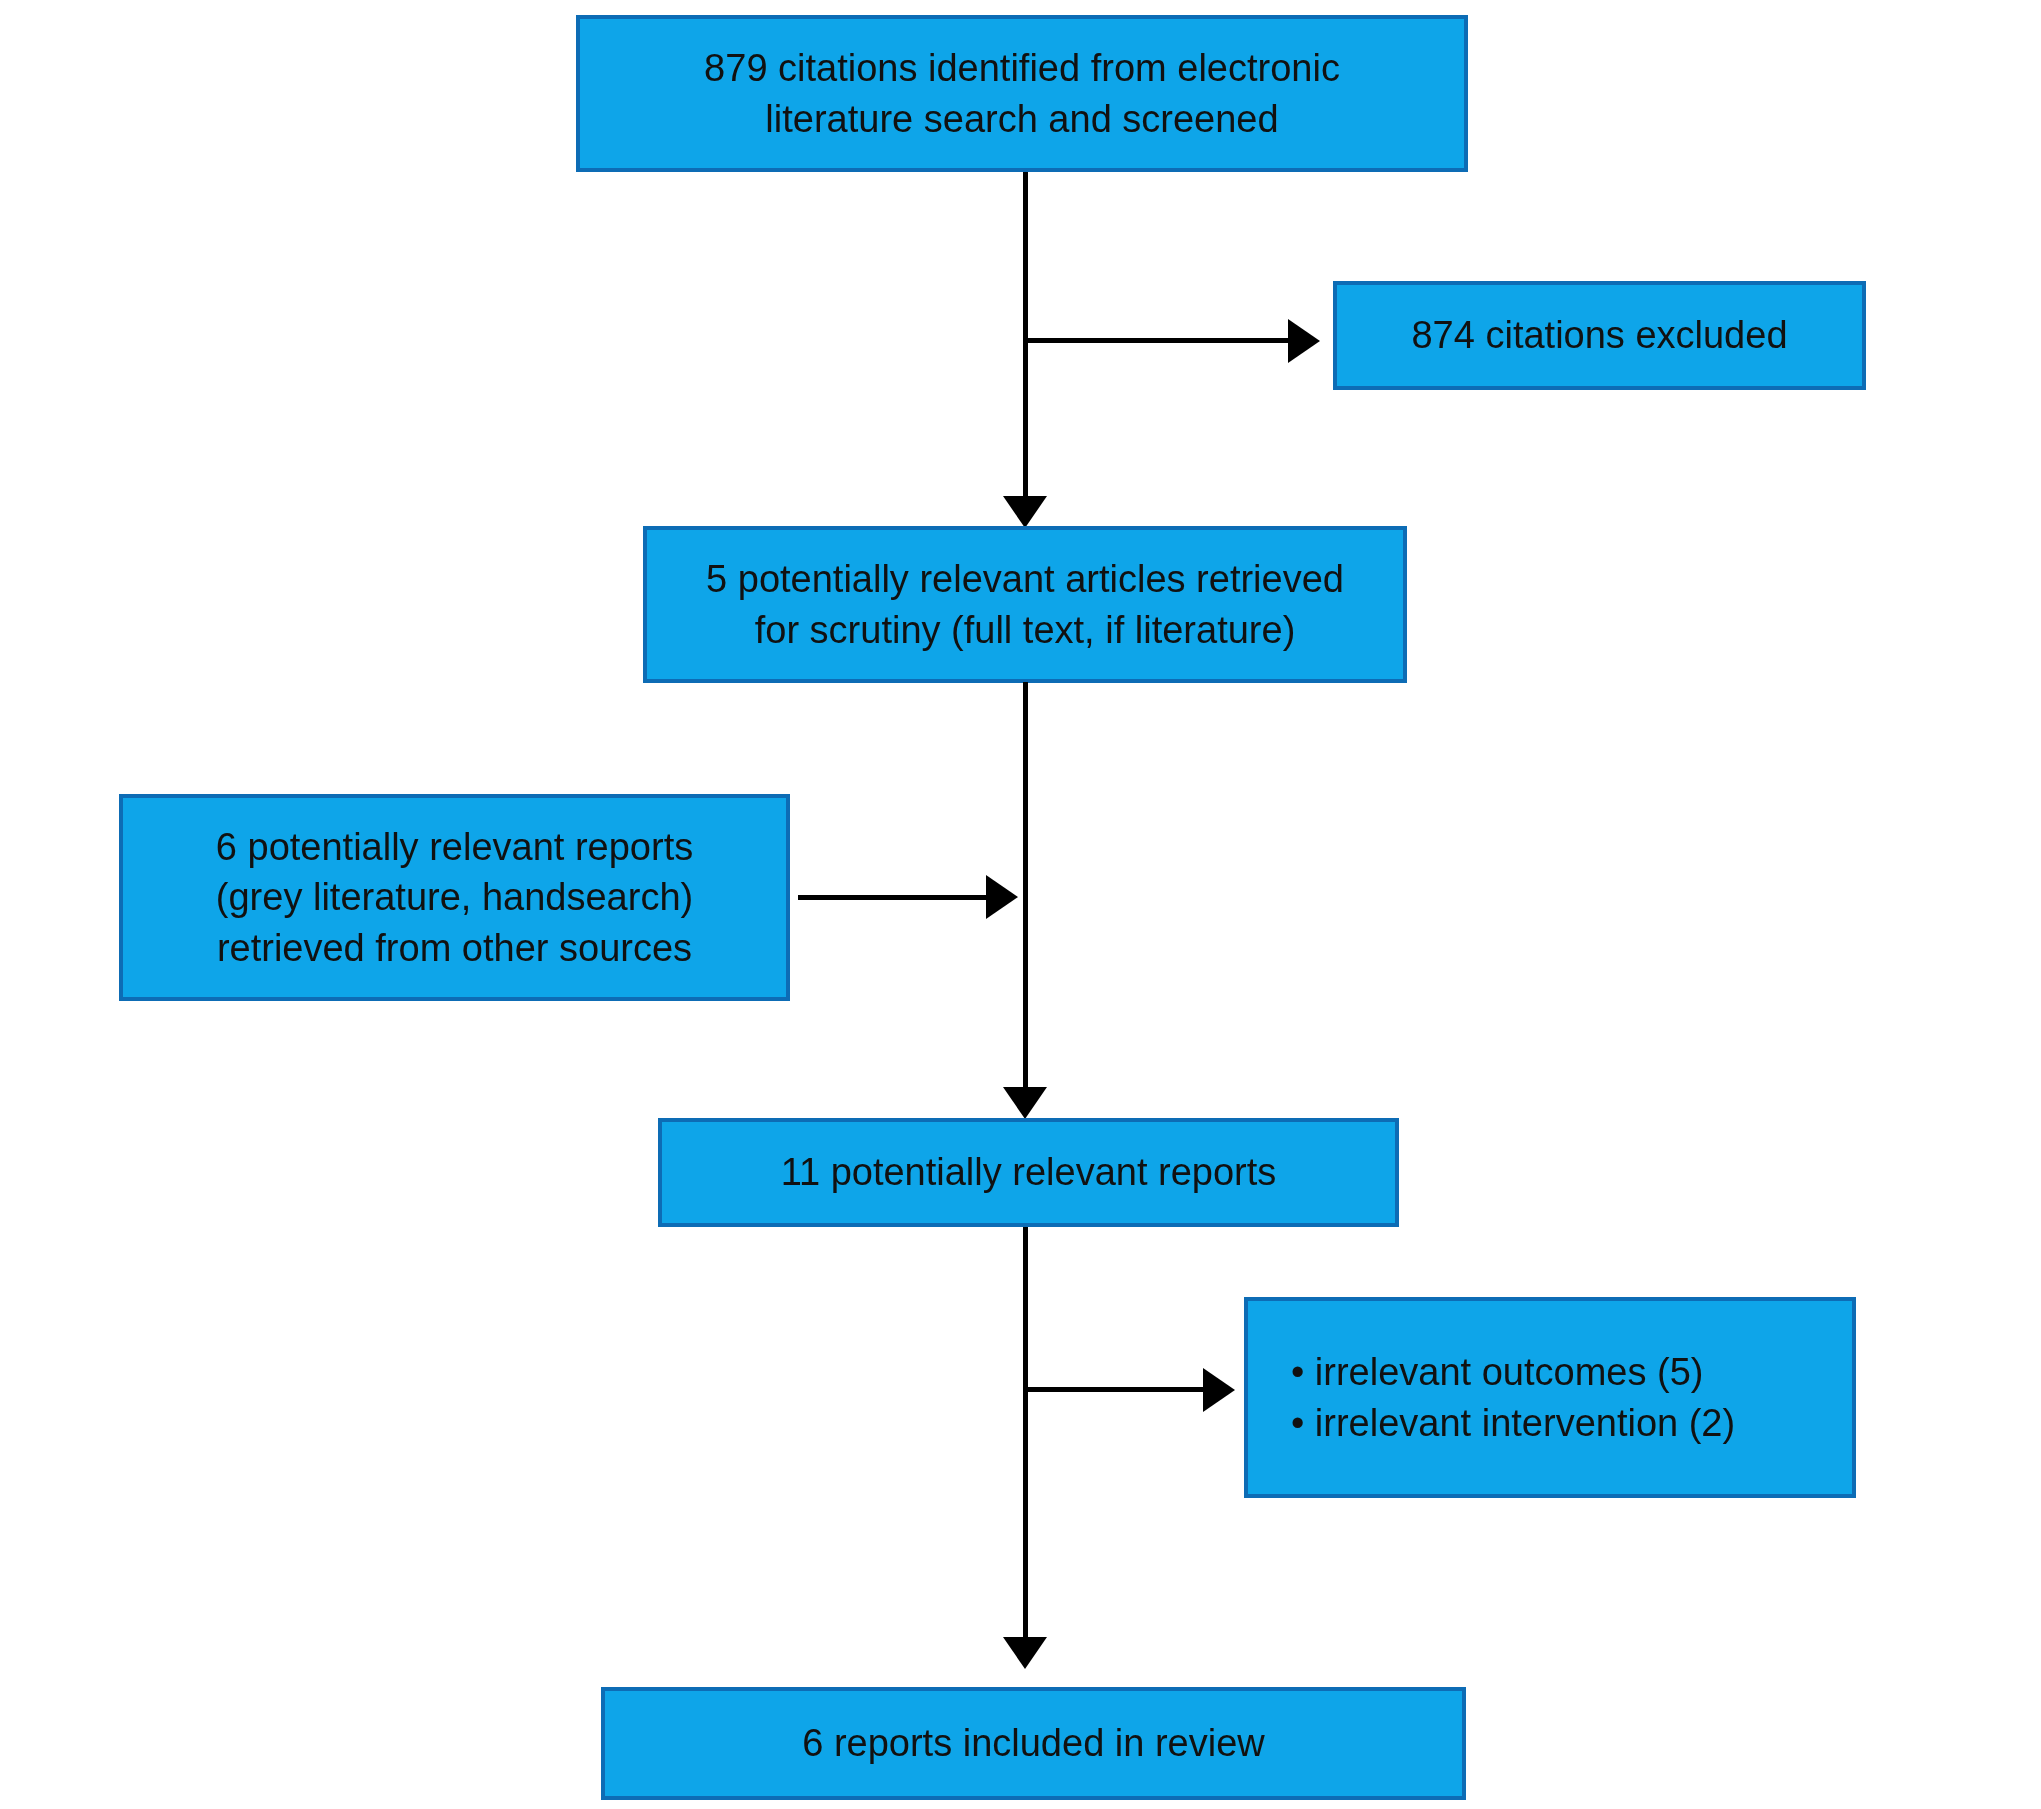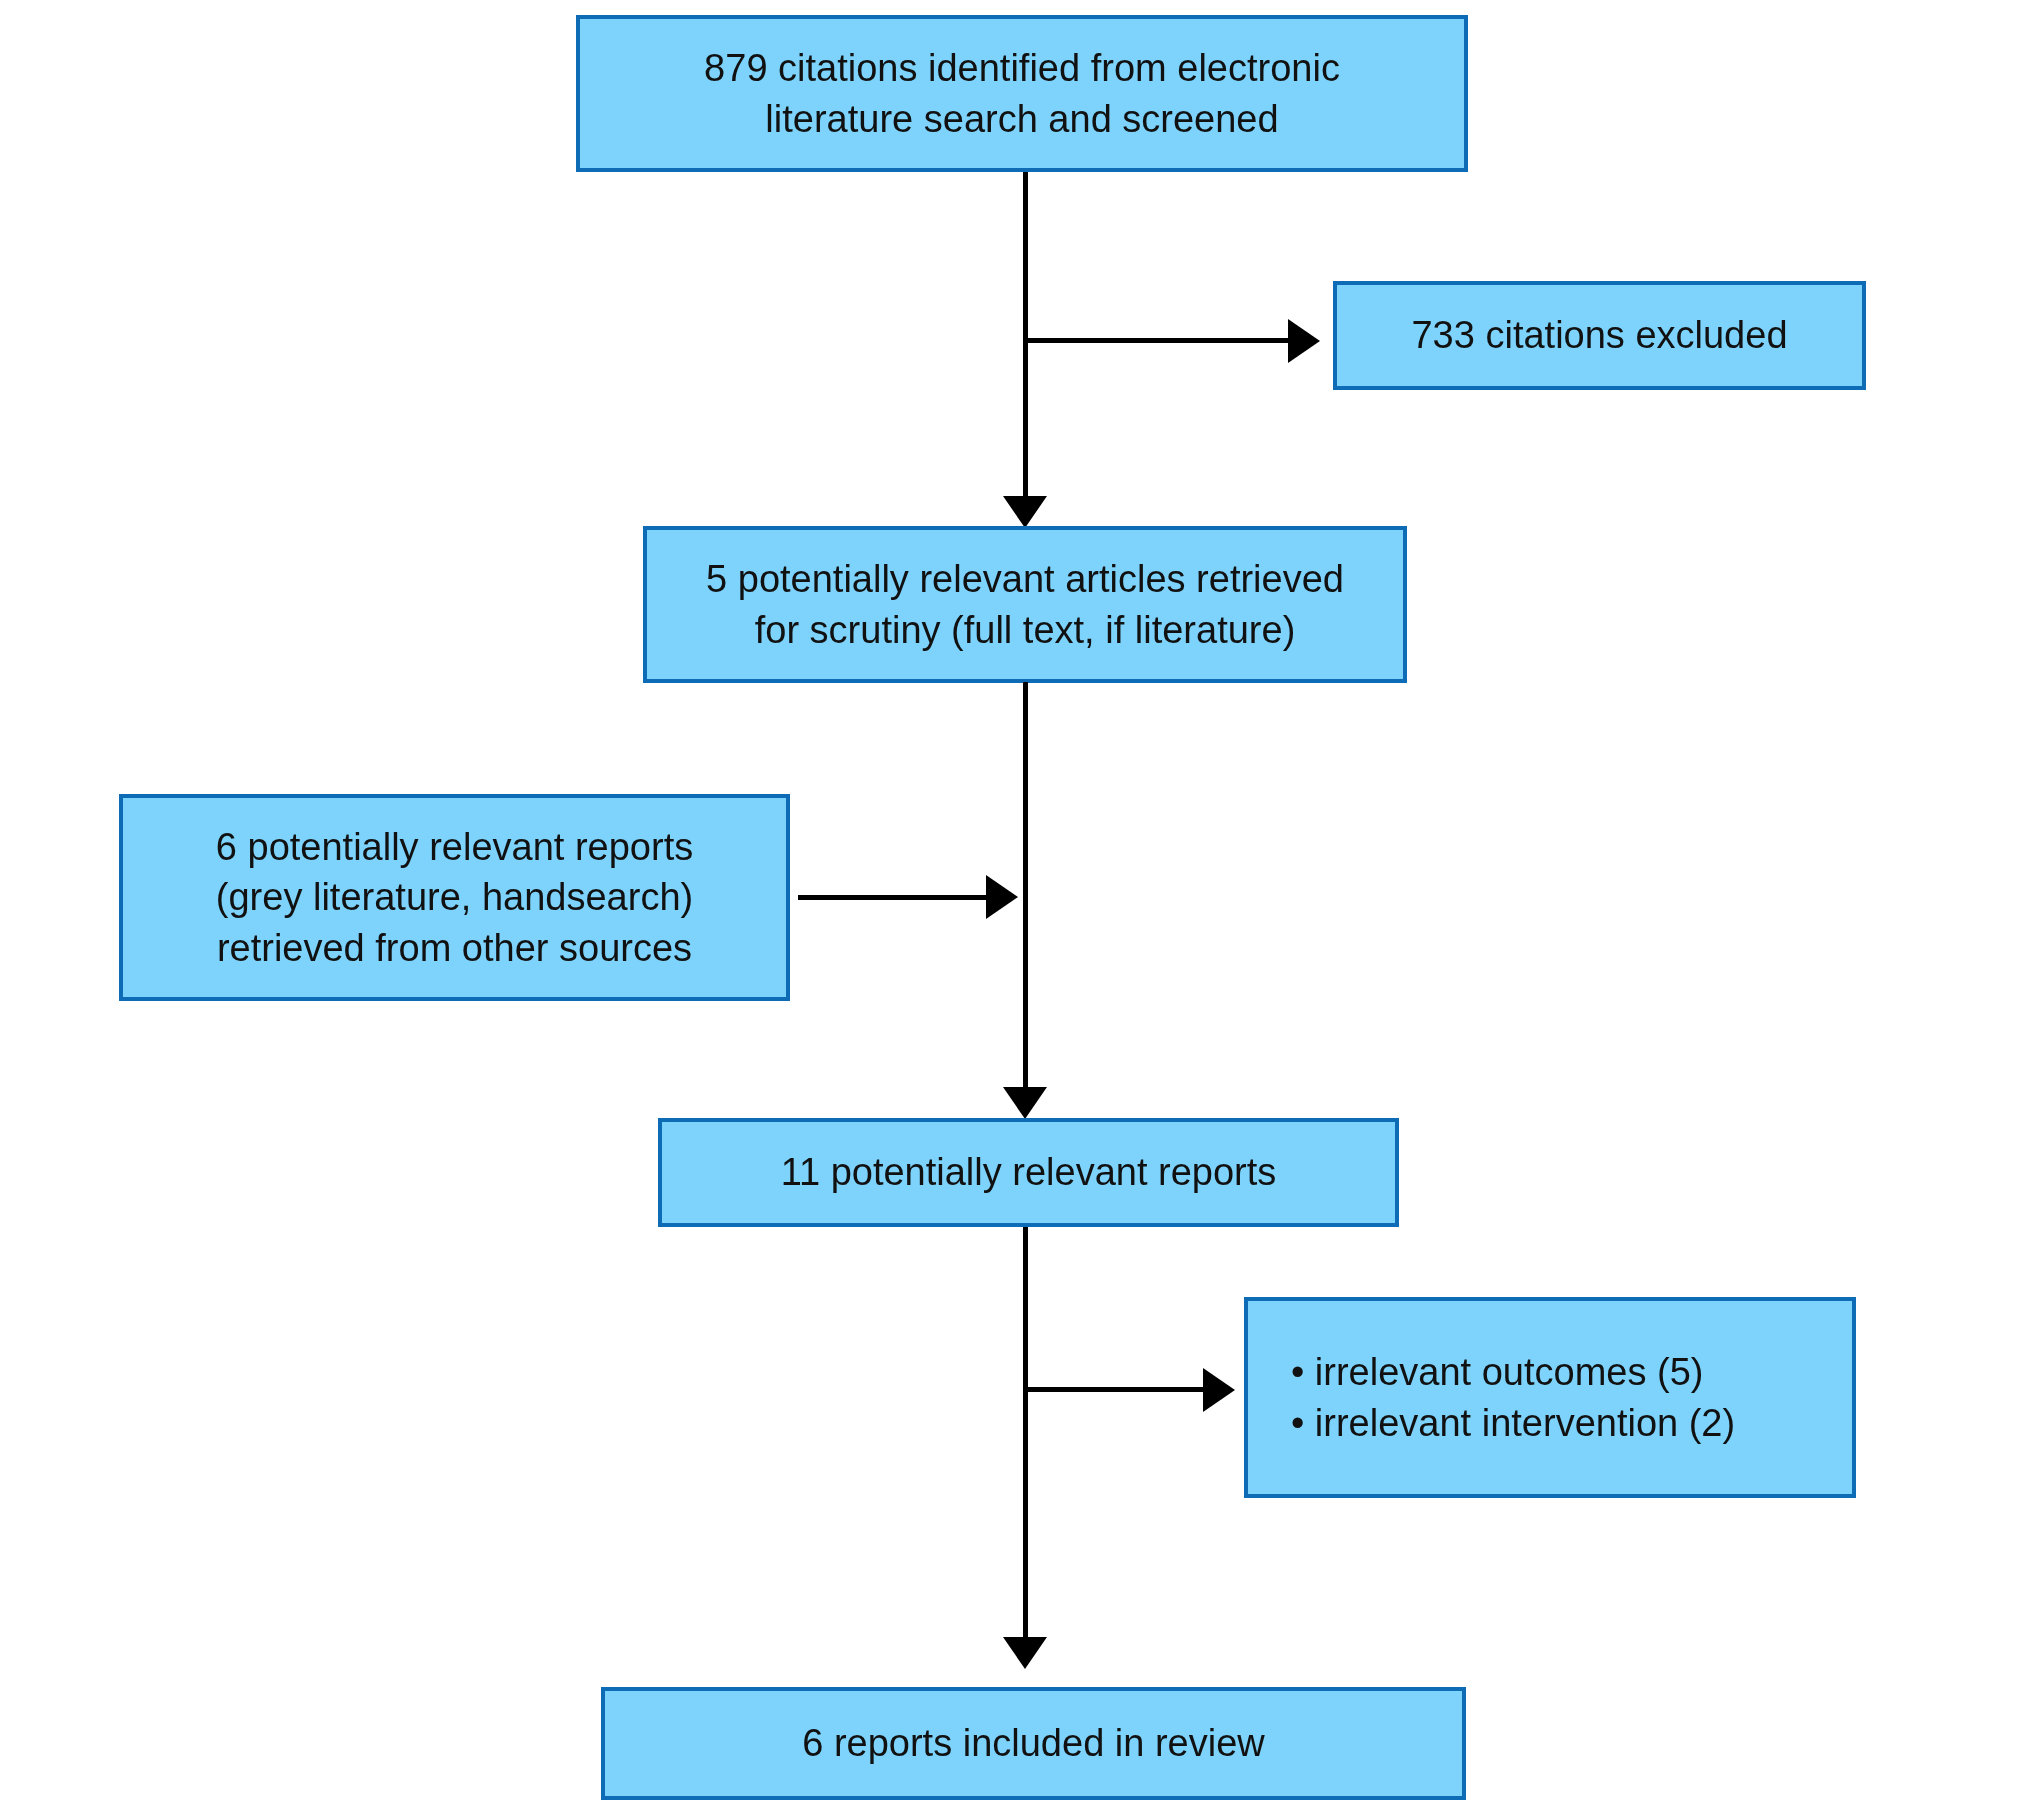--- a/index.html
+++ b/index.html
@@ -12,21 +12,21 @@
     width: 2042px;
     height: 1809px;
     background: #ffffff;
     font-family: "Liberation Sans", sans-serif;
     color: #111111;
     overflow: hidden;
   }
   .node {
     position: absolute;
     box-sizing: border-box;
-    background: #7dd3fc;
+    background: #0ea5e9;
     border: 4.7px solid #0d6cb5;
     display: flex;
     flex-direction: column;
     align-items: center;
     justify-content: center;
     text-align: center;
     font-size: 38px;
     line-height: 1.32;
     color: #111111;
   }
@@ -72,21 +72,21 @@
     <span class="tline">literature search and screened</span>
   </div>
 
   <div class="line-v" style="left:1023px; top:172px; height:324px;"></div>
   <div class="arrow-down" style="left:1003px; top:496px;"></div>
 
   <div class="line-h" style="left:1025px; top:338px; width:264px;"></div>
   <div class="arrow-right" style="left:1288px; top:319px;"></div>
 
   <div class="node" style="left:1333px; top:281px; width:533px; height:109px;">
-    <span class="tline">733 citations excluded</span>
+    <span class="tline">874 citations excluded</span>
   </div>
 
   <div class="node" style="left:643px; top:526px; width:764px; height:157px;">
     <span class="tline">5 potentially relevant articles retrieved</span>
     <span class="tline">for scrutiny (full text, if literature)</span>
   </div>
 
   <div class="line-v" style="left:1023px; top:682px; height:405px;"></div>
   <div class="arrow-down" style="left:1003px; top:1087px;"></div>
 

